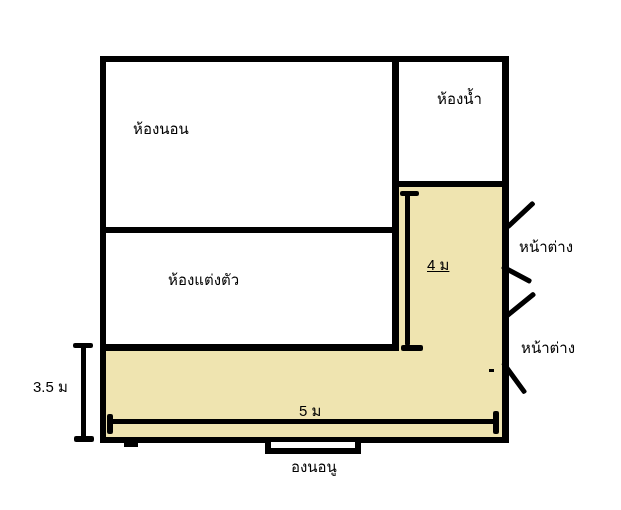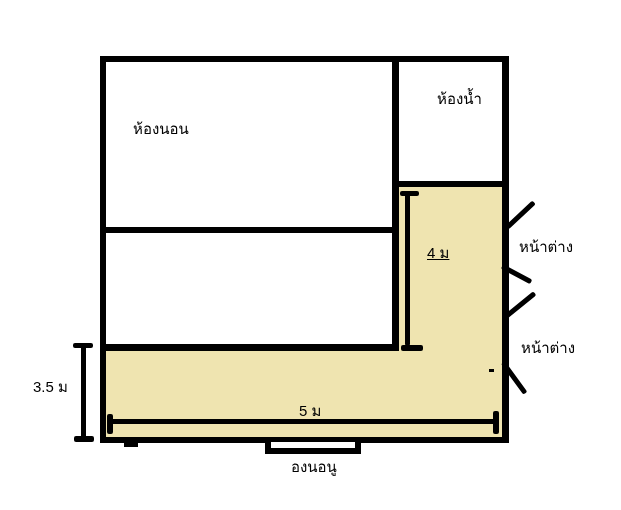--- a/index.html
+++ b/index.html
@@ -64,25 +64,26 @@
   <div class="wall" style="left:502px; top:56px; width:7px; height:387px;"></div>
   <div class="wall" style="left:100px; top:437px; width:409px; height:6px;"></div>
 
   <div class="wall" style="left:392px; top:56px; width:7px; height:295px;"></div>
   <div class="wall" style="left:392px; top:181px; width:117px; height:6px;"></div>
   <div class="wall" style="left:100px; top:227px; width:299px; height:6px;"></div>
   <div class="wall" style="left:100px; top:344px; width:299px; height:7px;"></div>
 
   <div class="label" style="left:133px; top:110px;margin-top:10px;">ห้องนอน</div>
   <div class="label" style="left:437px; top:90px;">ห้องน้ำ</div>
+  <div class="label" style="left:168px; top:271px;">ห้องแต่งตัว</div>
 
   <div class="dim" style="left:400px; top:191px; width:19px; height:5px;"></div>
   <div class="dim" style="left:405px; top:193px; width:5px; height:153px;"></div>
   <div class="dim" style="left:401px; top:345px; width:22px; height:6px;"></div>
-  <div class="label" style="left:427px; top:244px;text-decoration:underline;">4 ม</div>
+  <div class="label" style="left:427px; top:256px;text-decoration:underline;">4 ม</div>
 
   <div class="dim" style="left:73px; top:343px; width:20px; height:5px;"></div>
   <div class="dim" style="left:81px; top:345px; width:5px; height:93px;"></div>
   <div class="dim" style="left:74px; top:436px; width:20px; height:6px;"></div>
   <div class="label" style="left:33px; top:370px;margin-top:8px;">3.5 ม</div>
 
   <div class="dim" style="left:107px; top:414px; width:6px; height:20px;"></div>
   <div class="dim" style="left:110px; top:419px; width:386px; height:5px;"></div>
   <div class="dim" style="left:493px; top:411px; width:6px; height:23px;"></div>
   <div class="label" style="left:299px; top:402px;">5 ม</div>

